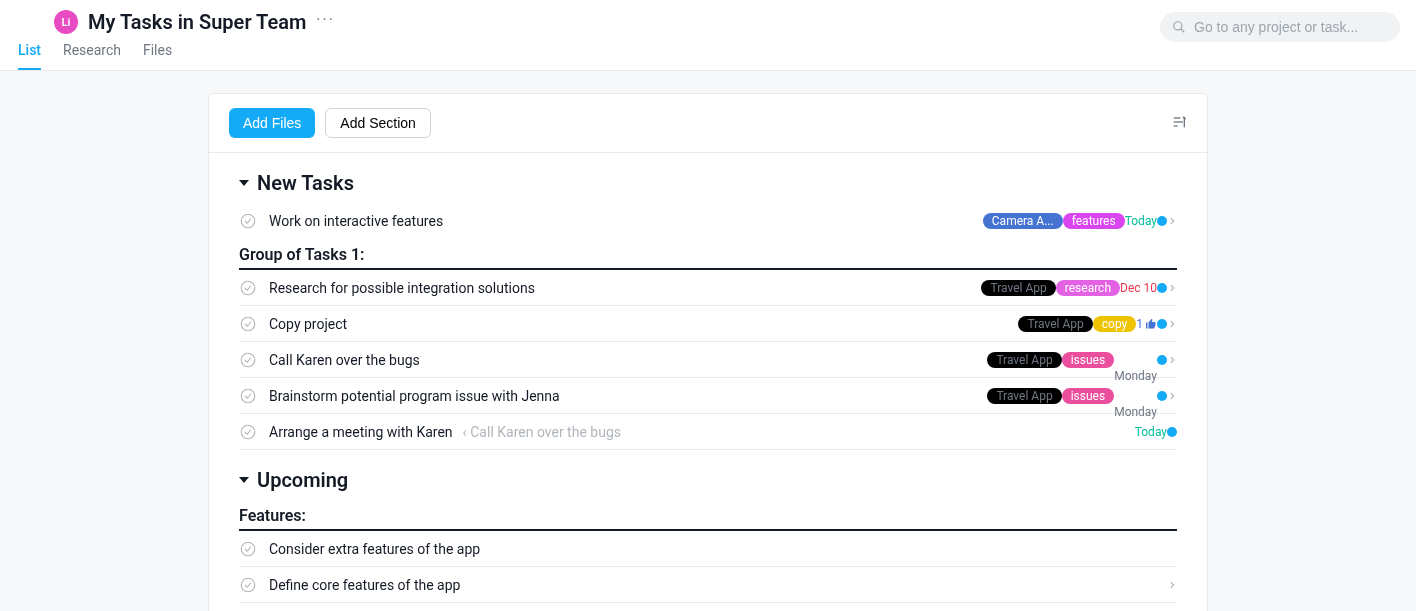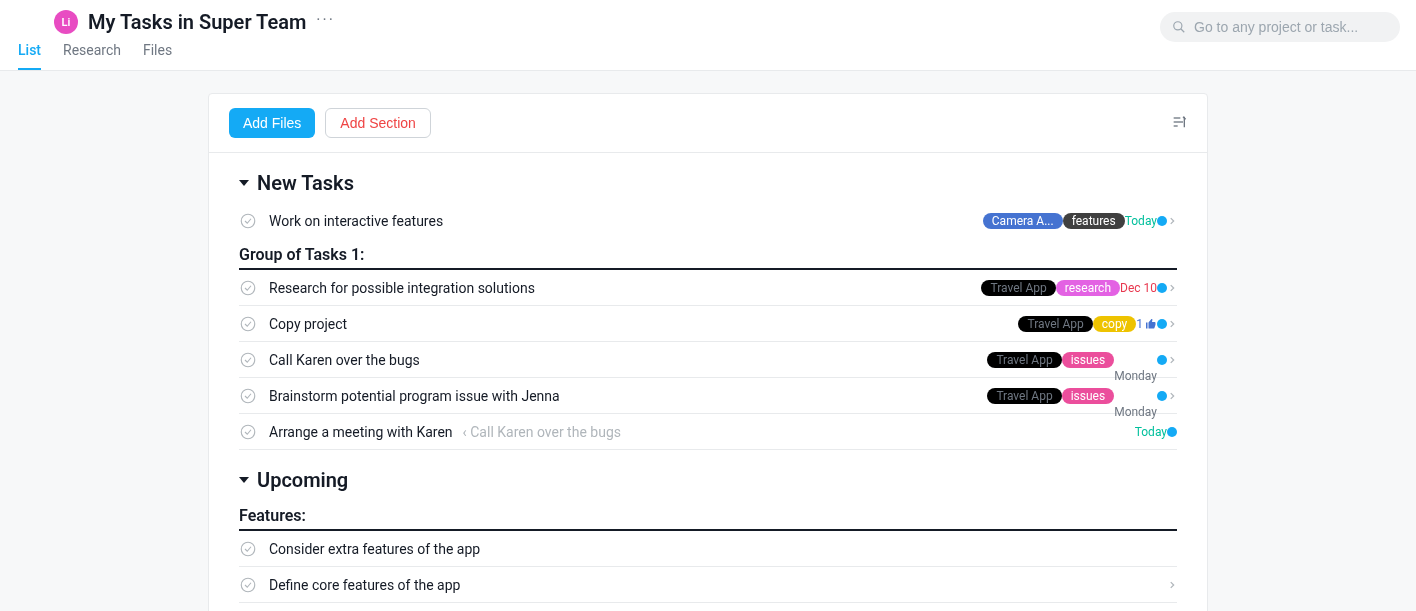--- a/index.html
+++ b/index.html
@@ -14,36 +14,36 @@
   .tab { font-size: 14px; color: #6f7782; padding-bottom: 10px; cursor: pointer; border-bottom: 2px solid transparent; }
   .tab.active { color: #14aaf5; border-bottom-color: #14aaf5; font-weight: 500; }
   .search-box { position: relative; margin-top: 2px; }
   .search-box input { width: 240px; height: 30px; border: none; border-radius: 15px; background: #f1f2f3; padding: 0 14px 0 34px; font-size: 14px; color: #273240; outline: none; }
   .search-box input::placeholder { color: #9ca6af; }
   .search-box svg { position: absolute; left: 12px; top: 50%; transform: translateY(-50%); }
   .content-area { display: flex; justify-content: center; padding-top: 22px; }
   .panel { width: 1000px; background: #fff; border: 1px solid #e8eaec; border-radius: 4px; min-height: 540px; }
   .toolbar { display: flex; align-items: center; padding: 14px 20px; border-bottom: 1px solid #e8eaec; gap: 10px; }
   .btn-primary { background: #14aaf5; color: #fff; border: none; border-radius: 6px; padding: 7px 14px; font-size: 14px; font-weight: 500; cursor: pointer; }
-  .btn-secondary { background: #fff; color: #ef4444; border: 1px solid #cfd4d9; border-radius: 6px; padding: 6px 14px; font-size: 14px; cursor: pointer; }
+  .btn-secondary { background: #fff; color: #000000; border: 1px solid #cfd4d9; border-radius: 6px; padding: 6px 14px; font-size: 14px; cursor: pointer; }
   .toolbar-spacer { flex: 1; }
   .sort-icon { color: #6f7782; cursor: pointer; }
   .section-container { padding: 18px 30px 0 30px; }
   .section-header { display: flex; align-items: center; gap: 8px; font-size: 20px; font-weight: 600; color: #151b26; cursor: pointer; margin-bottom: 8px; }
   .caret { width: 0; height: 0; border-left: 5px solid transparent; border-right: 5px solid transparent; border-top: 6px solid #151b26; }
   .group-header { font-size: 16px; font-weight: 600; color: #151b26; border-bottom: 2px solid #151b26; padding: 6px 0 4px 0; margin-top: 0px; }
   .task-row { display: flex; align-items: center; height: 36px; border-bottom: 1px solid #e8eaec; gap: 12px; cursor: pointer; }
   .task-row.no-border { border-bottom: none; }
   .check-circle { width: 18px; height: 18px; flex-shrink: 0; }
   .task-title { flex: 1; font-size: 14px; color: #151b26; white-space: nowrap; overflow: hidden; text-overflow: ellipsis; }
   .task-subtitle { color: #b0b6bb; font-size: 14px; margin-left: 10px; }
   .task-meta { display: flex; align-items: center; }
   .pill { font-size: 12px; border-radius: 10px; padding: 1px 9px; color: #fff; white-space: nowrap; }
   .pill.blue { background: #4573d1; }
-  .pill.orange { background: #404040; }
+  .pill.orange { background: #d946ef; }
   .pill.grey { background: #000000; color: #6f7782; }
   .pill.magenta { background: #e362e3; }
   .pill.yellow { background: #eec300; }
   .pill.pink { background: #eb4e9c; }
   .date-label { font-size: 12px; color: #00bf9c; }
   .date-label.red { color: #e8384f; }
   .date-label.grey { color: #6f7782; margin-top: 32px; }
   .status-dot { width: 10px; height: 10px; border-radius: 50%; background: #14aaf5; }
   .chevron { color: #b0b6bb; }
   .like-count { color: #4573d1; font-size: 12px; display: flex; align-items: center; gap: 2px; }

